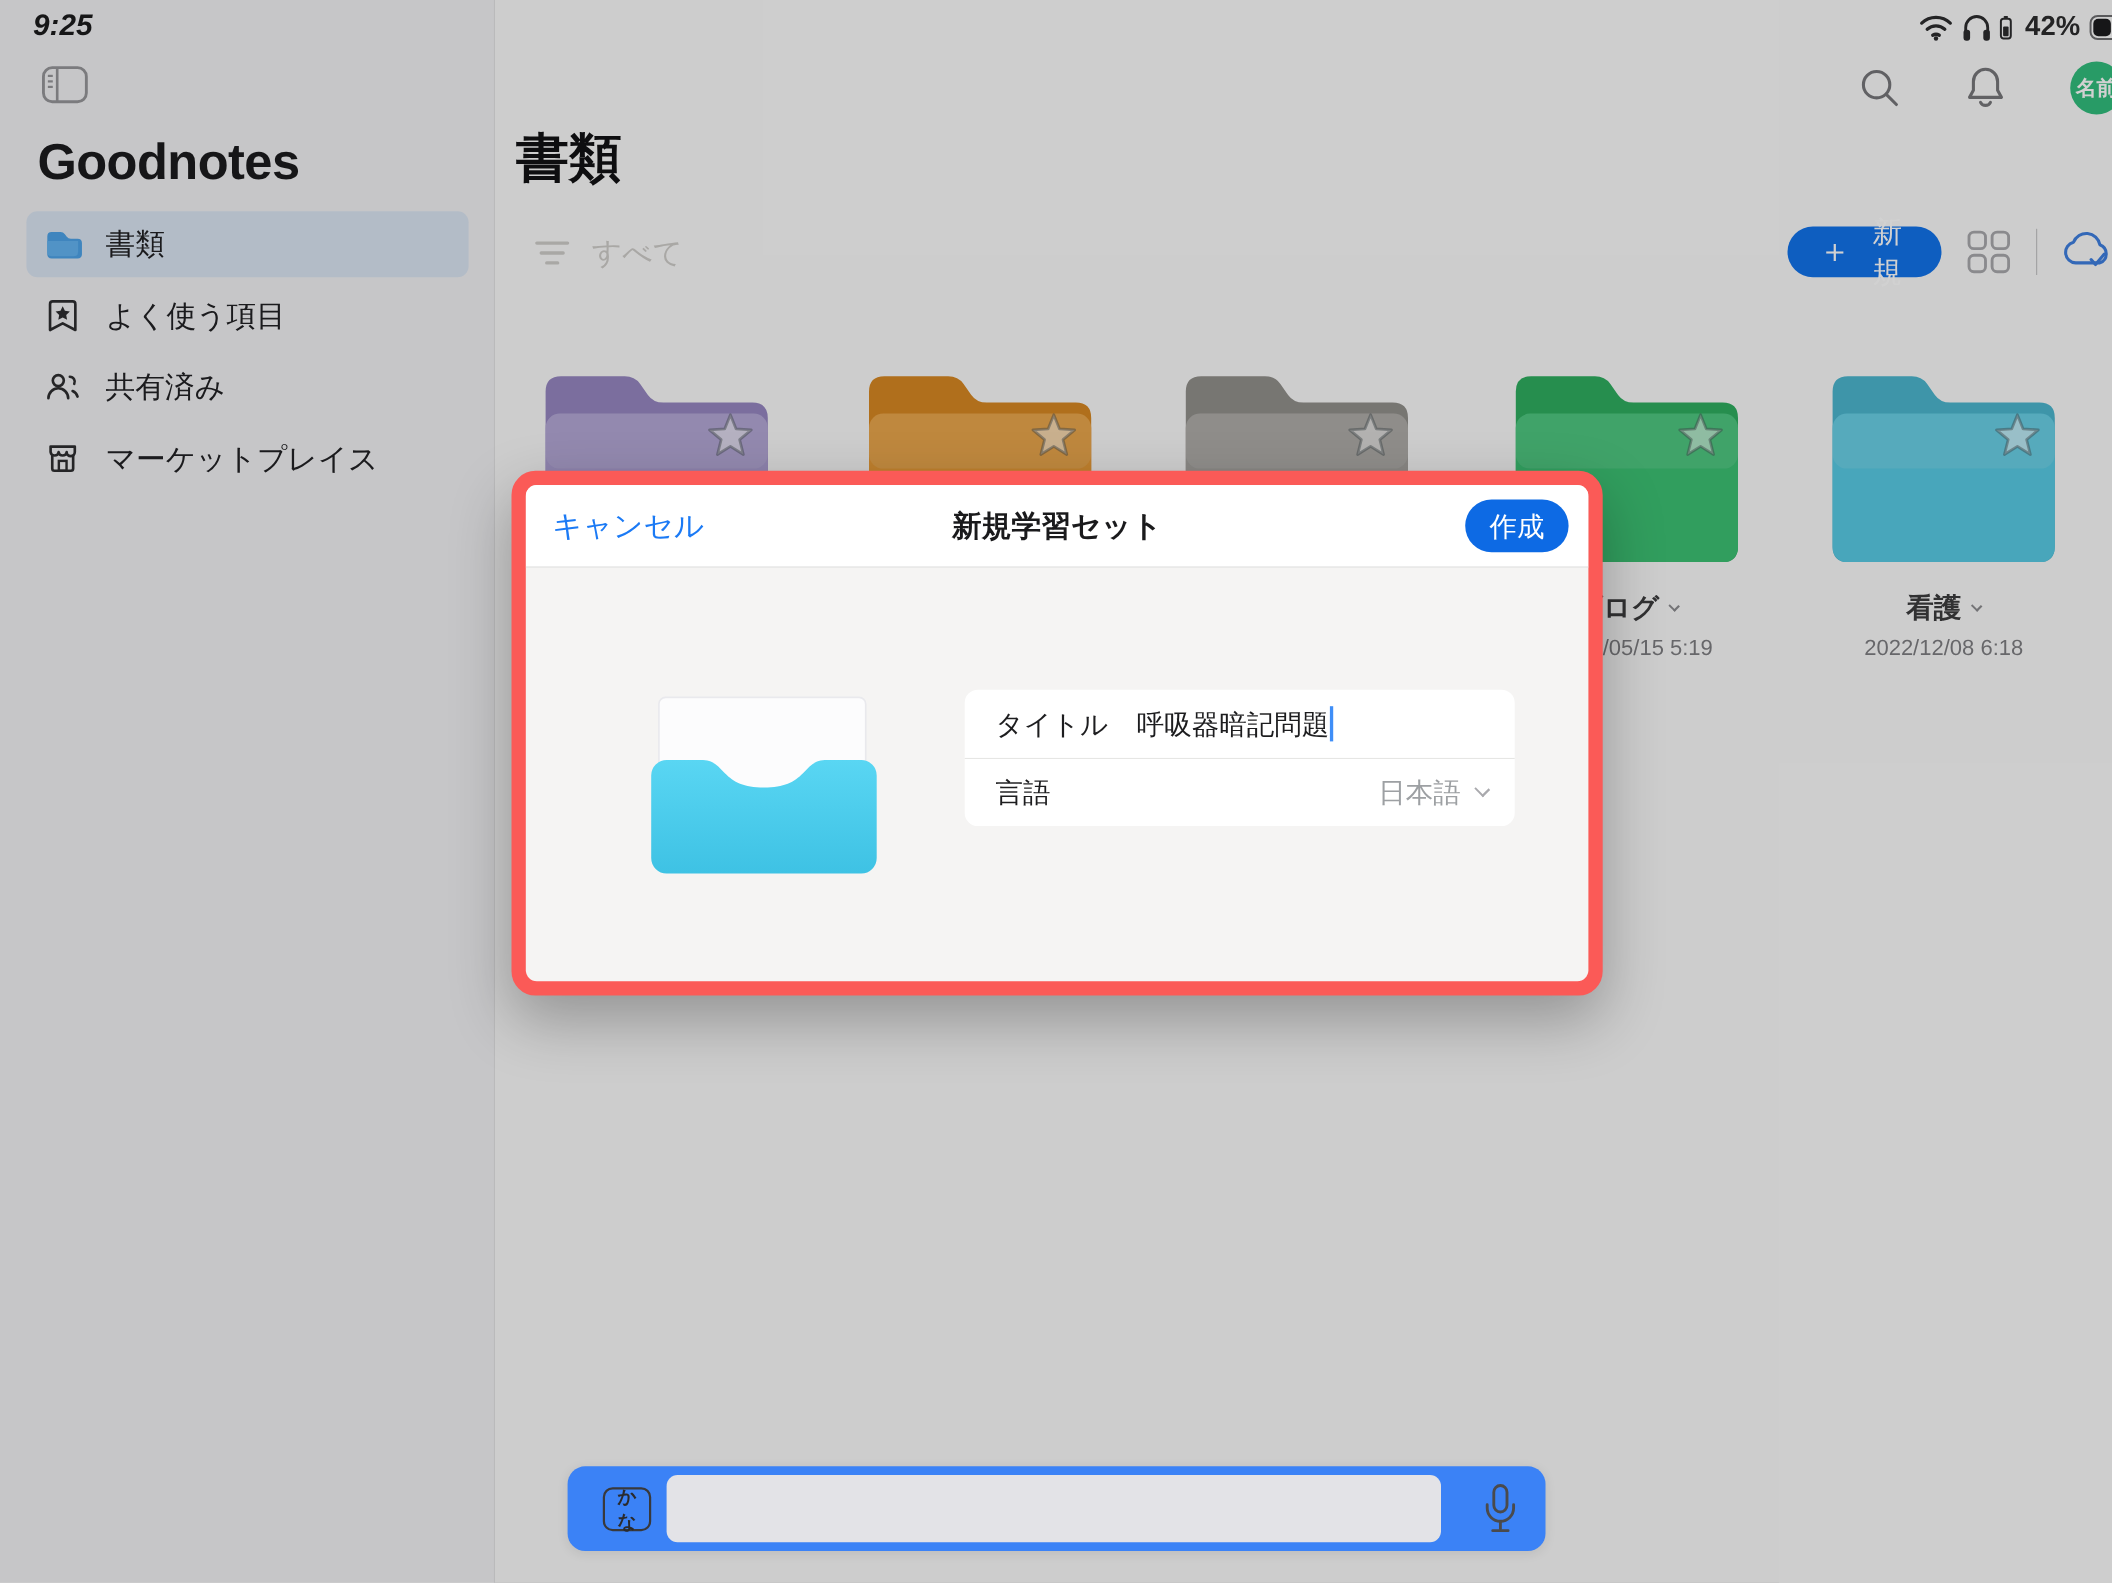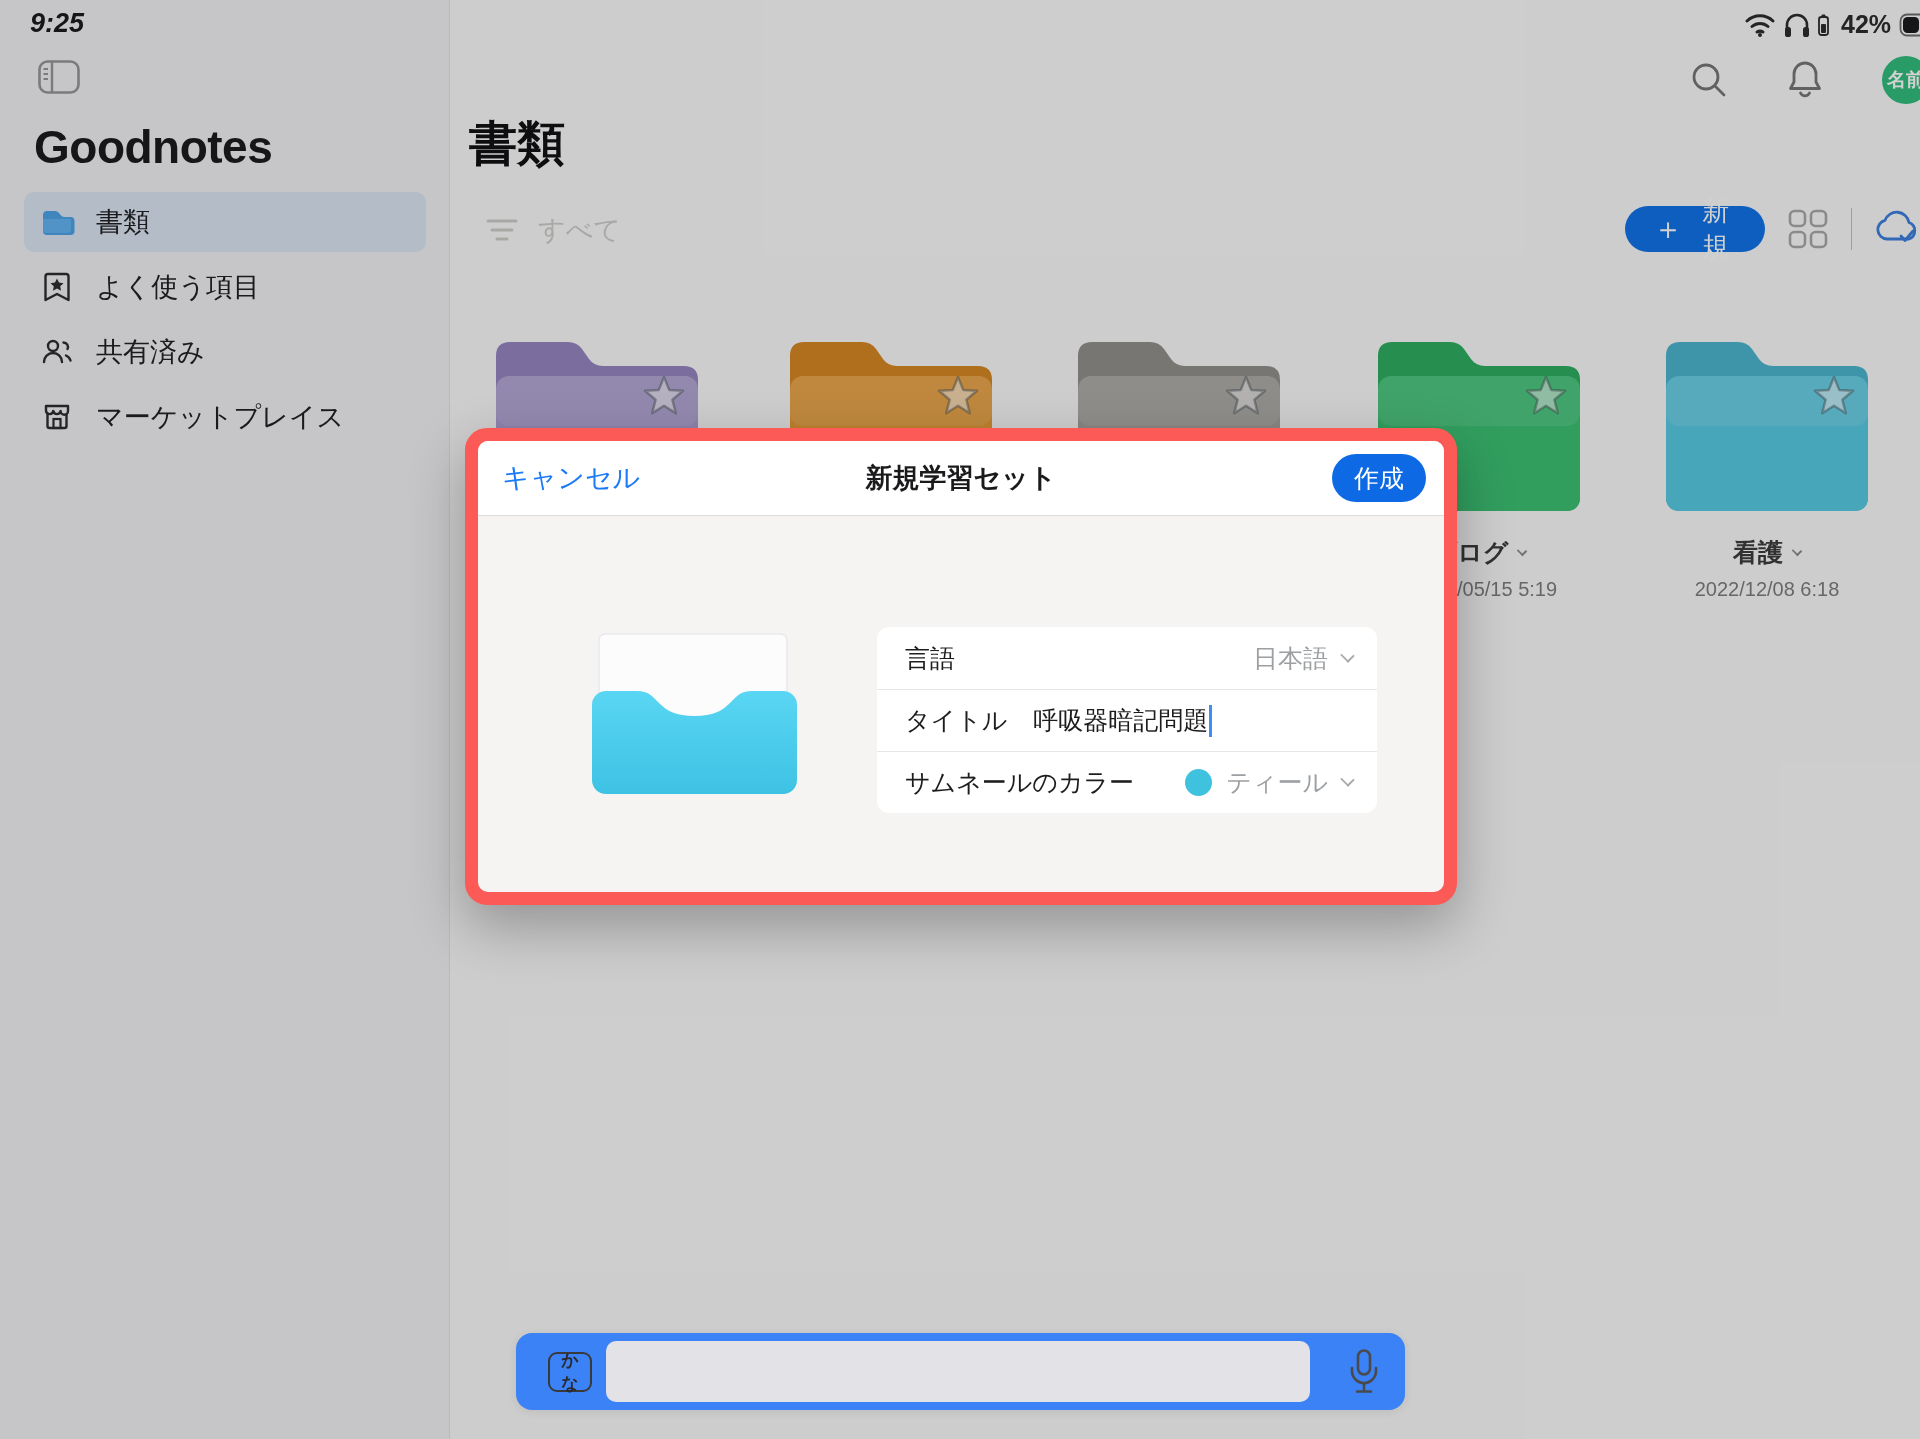--- a/index.html
+++ b/index.html
@@ -273,36 +273,28 @@
             <linearGradient id="trayg" x1="0" y1="0" x2="0" y2="1">
               <stop offset="0" stop-color="#59d6f3"></stop>
                 <stop offset="1" stop-color="#3ec2e4"></stop>
             </linearGradient>
           </defs>
           <path fill="url(#trayg)" d="M14,57 h31 c12,0 15,5 22,12 c8,8 17,13 35.5,13 c18.5,0 27.5,-5 35.5,-13 c7,-7 10,-12 22,-12 h31 a14,14 0 0 1 14,14 v75 a14,14 0 0 1 -14,14 H14 A14,14 0 0 1 0,146 V71 A14,14 0 0 1 14,57 Z"></path>
         </svg>
 
         <div class="fields">
           <div class="frow">
-            <span class="flabel">言語</span>
-            <span class="fright">
-              <span class="gray-val">日本語</span>
-              <span class="chev"></span>
-            </span>
-          </div>
-          <div class="frow">
             <span class="flabel">タイトル</span>
             <span class="fvalue">呼吸器暗記問題</span>
             <span class="cursor"></span>
           </div>
           <div class="frow">
-            <span class="flabel">サムネールのカラー</span>
+            <span class="flabel">言語</span>
             <span class="fright">
-              <span class="color-dot" style="background: rgb(63, 194, 222);"></span>
-              <span class="gray-val">ティール</span>
+              <span class="gray-val">日本語</span>
               <span class="chev"></span>
             </span>
           </div>
         </div>
 
       </div>
     </div>
   </div>
 
   <div class="kbd-bar">

